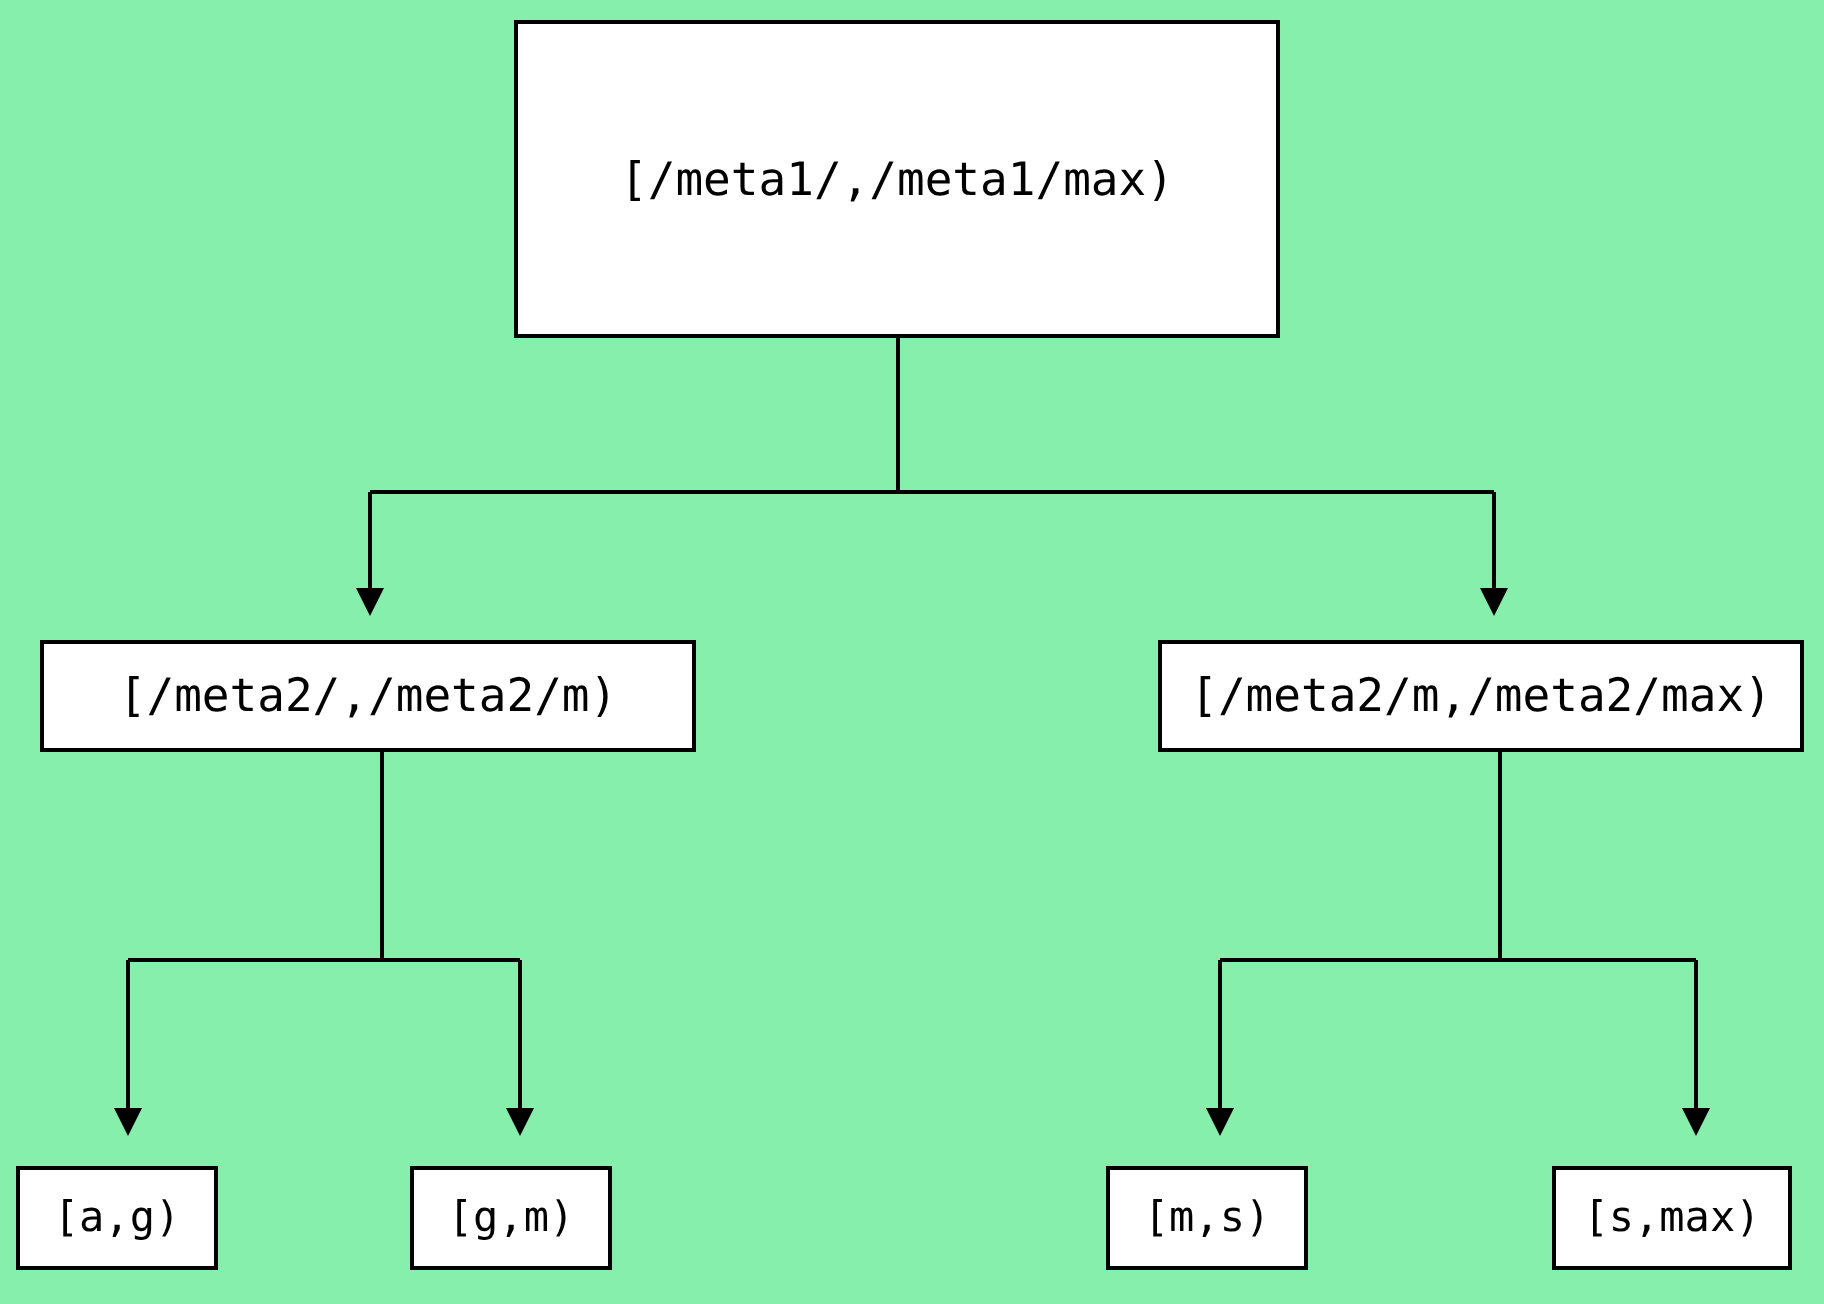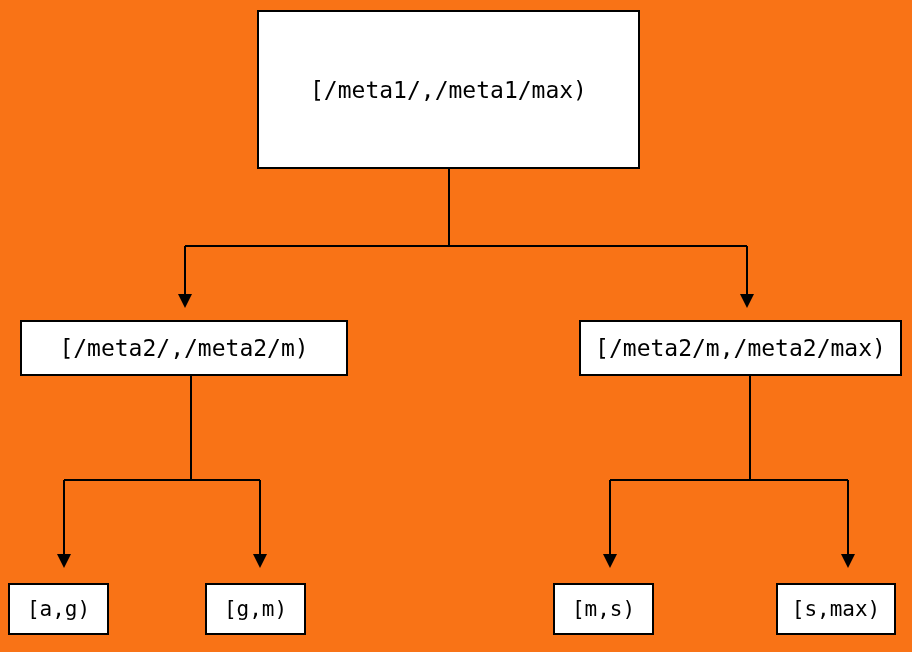--- a/index.html
+++ b/index.html
@@ -11,21 +11,21 @@
   body {
     width: 912px;
     height: 652px;
     font-family: "DejaVu Sans Mono", "Liberation Mono", monospace;
     overflow: hidden;
   }
   #diagram-root {
     position: relative;
     width: 912px;
     height: 652px;
-    background: #f97316;
+    background: #86efac;
   }
   svg#tree-canvas {
     display: block;
     width: 912px;
     height: 652px;
   }
   .node-box {
     fill: #ffffff;
     stroke: #000000;
     stroke-width: 2;

